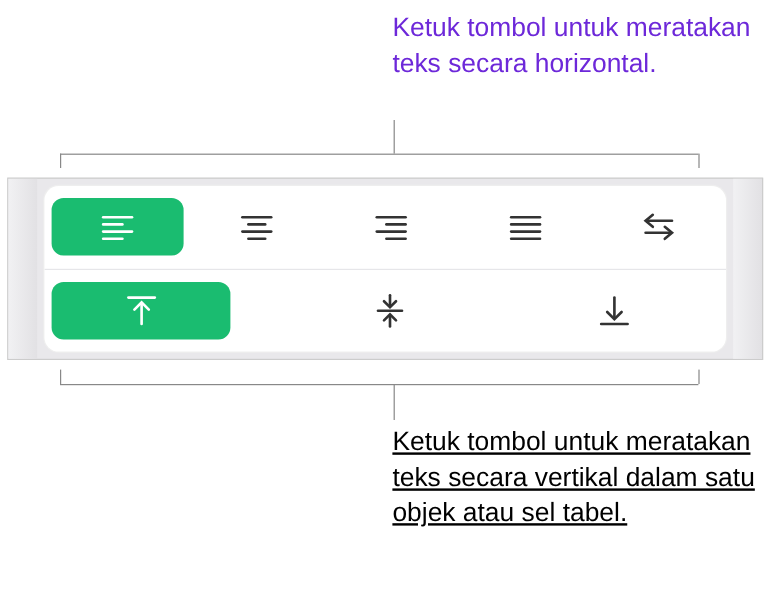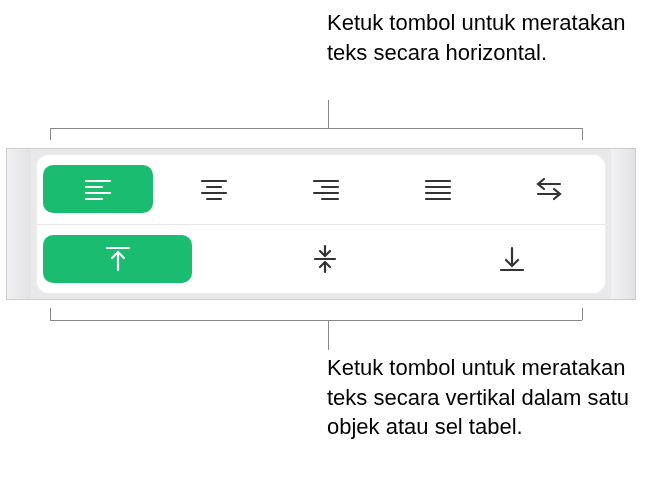--- a/index.html
+++ b/index.html
@@ -13,29 +13,30 @@
       width: 646px;
       height: 503px;
       position: relative;
     }
     .callout-top {
       position: absolute;
       left: 327px;
       top: 8px;
       font-size: 22px;
       line-height: 1.35;
-      color: #000000;
+      color: #6d28d9;
     }
     .callout-bottom {
       position: absolute;
       left: 327px;
       top: 353px;
       font-size: 22px;
       line-height: 1.35;
       color: #000;
+      text-decoration: underline;
     }
     
     .leader-top-v {
       position: absolute;
       left: 328px;
       top: 100px;
       width: 1px;
       height: 28px;
       background: #888;
     }

